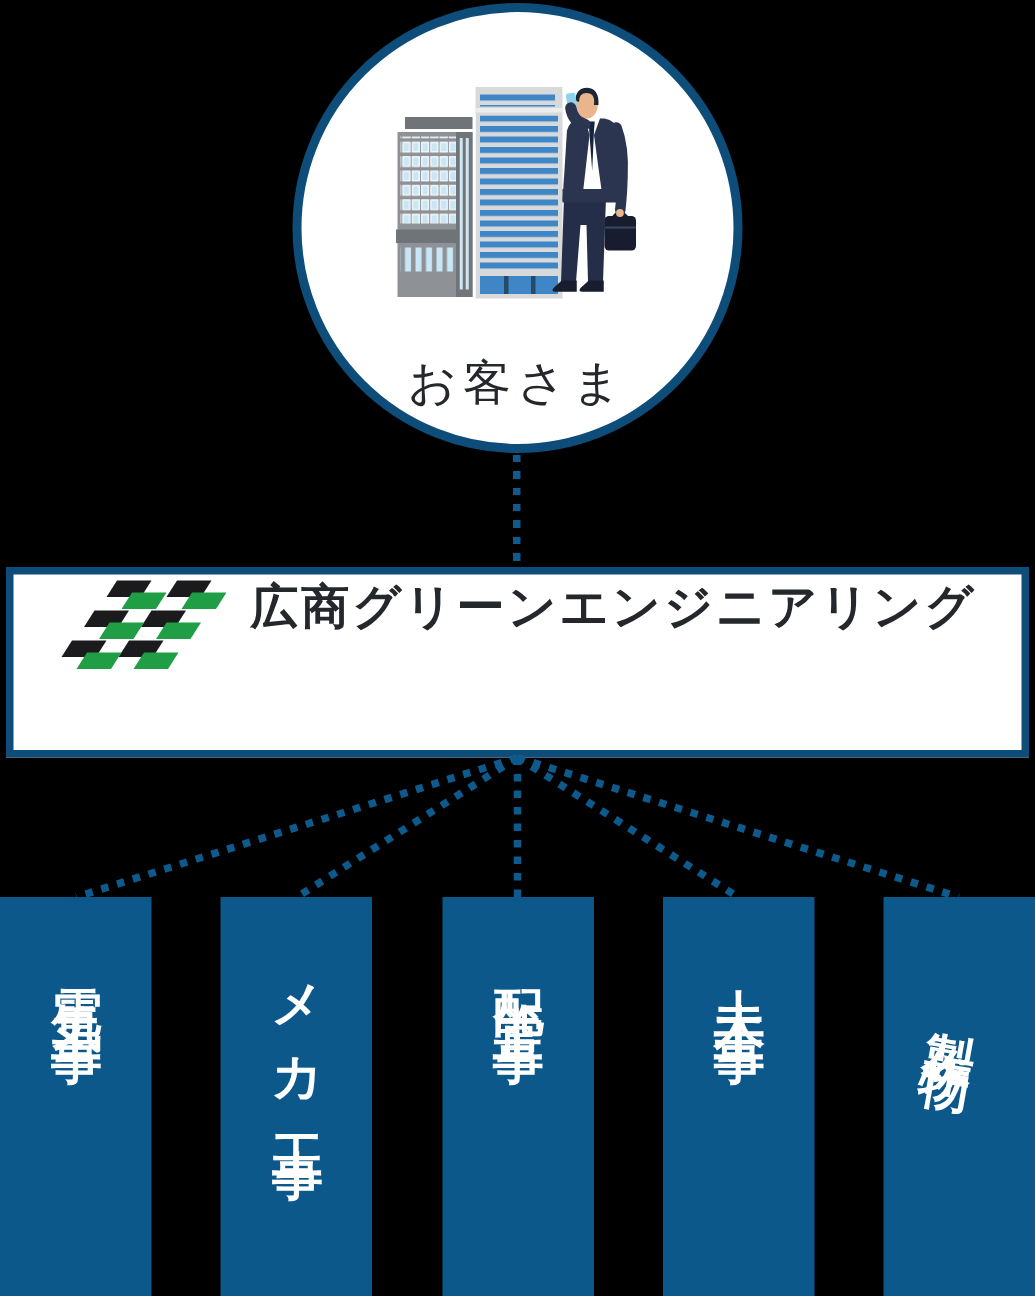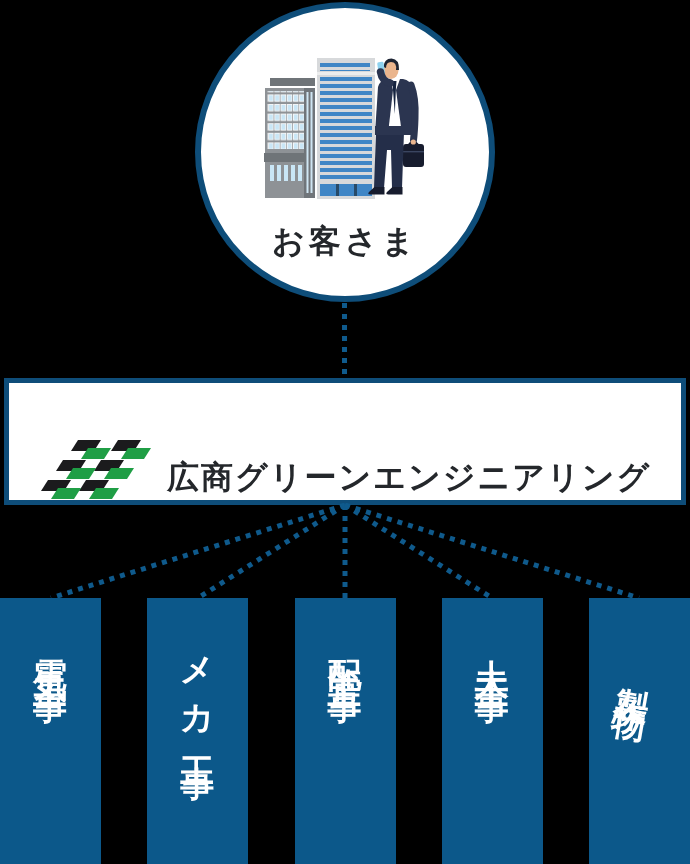--- a/index.html
+++ b/index.html
@@ -19,34 +19,34 @@
     overflow:hidden;font-family:"Liberation Sans","DejaVu Sans",sans-serif;
   }
   
   .circle{
     position:absolute;left:195px;top:2px;width:300px;height:300px;
     box-sizing:border-box;border:6px solid var(--border-blue);
     border-radius:50%;background:var(--panel-white);
   }
   .illu{position:absolute;left:61px;top:48px;}
   .circle-label{
-    position:absolute;left:0;top:212px;width:100%;text-align:center;
-    font-size:32px;font-weight:700;letter-spacing:4px;color:var(--text-dark);
+    position:absolute;left:0;top:226px;width:100%;text-align:center;
+    font-size:32px;font-weight:400;letter-spacing:4px;color:var(--text-dark);
   }
   
   .v-dotted{
     position:absolute;left:342px;top:303px;width:5px;height:75px;
     background:repeating-linear-gradient(to bottom,var(--dot-blue) 0 5px,transparent 5px 11px);
   }
   
   .company-box{
     position:absolute;left:4px;top:378px;width:682px;height:127px;
     box-sizing:border-box;border:5px solid var(--border-blue);
     background:var(--panel-white);
-    display:flex;align-items:flex-end;justify-content:center;gap:16px;
+    display:flex;align-items:flex-start;justify-content:center;gap:16px;
   }
   .company-name{
     font-size:32px;font-weight:600;letter-spacing:2px;color:var(--text-dark);
     white-space:nowrap;
   }
   
   .fan{position:absolute;left:0;top:503px;}
   .fan line{stroke:var(--dot-blue);stroke-width:5;stroke-dasharray:5 6;}
   
   .columns{

